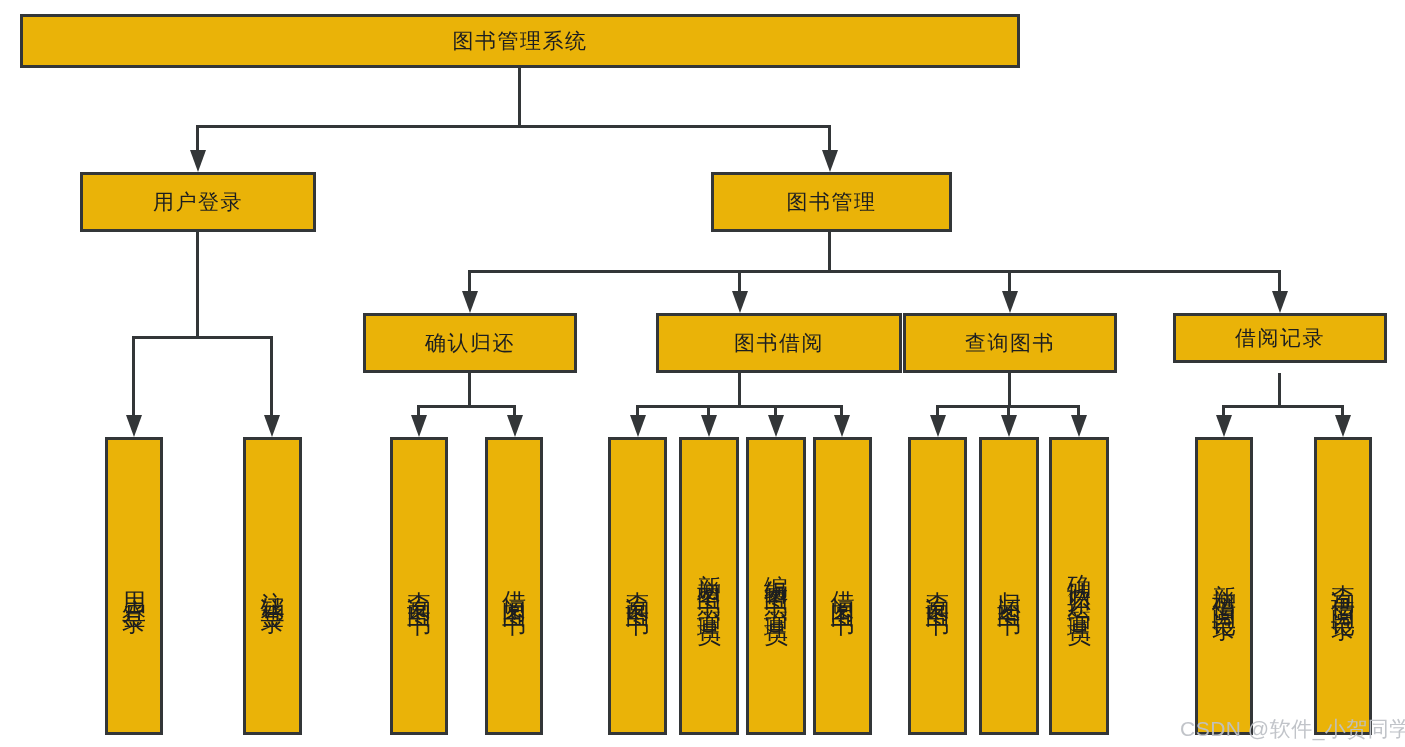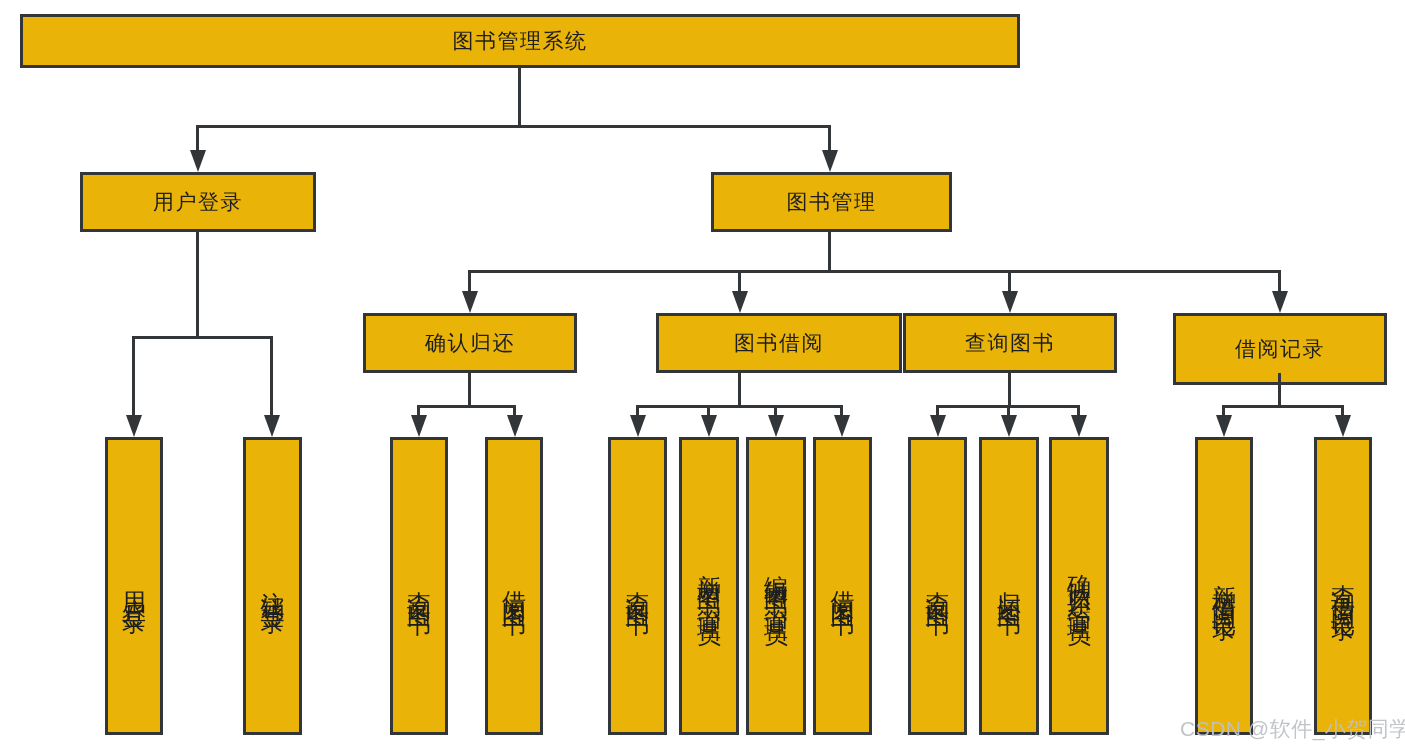--- a/index.html
+++ b/index.html
@@ -74,21 +74,21 @@
 
   <div class="box" style="left:363px; top:313px; width:214px; height:60px;">
     <span class="hlabel">确认归还</span>
   </div>
   <div class="box" style="left:633px; top:313px; width:246px; height:60px;margin-left:23px;">
     <span class="hlabel">图书借阅</span>
   </div>
   <div class="box" style="left:903px; top:313px; width:214px; height:60px;">
     <span class="hlabel">查询图书</span>
   </div>
-  <div class="box" style="left:1173px; top:313px; width:214px; height:72px;">
+  <div class="box" style="left:1173px; top:313px; width:214px; height:50px;">
     <span class="hlabel">借阅记录</span>
   </div>
 
   <div class="box vbox" style="left:105px; top:437px; width:58px; height:298px;">
     <span class="vlabel">用户登录</span>
   </div>
   <div class="box vbox" style="left:243px; top:437px; width:59px; height:298px;">
     <span class="vlabel">注销登录</span>
   </div>
 

